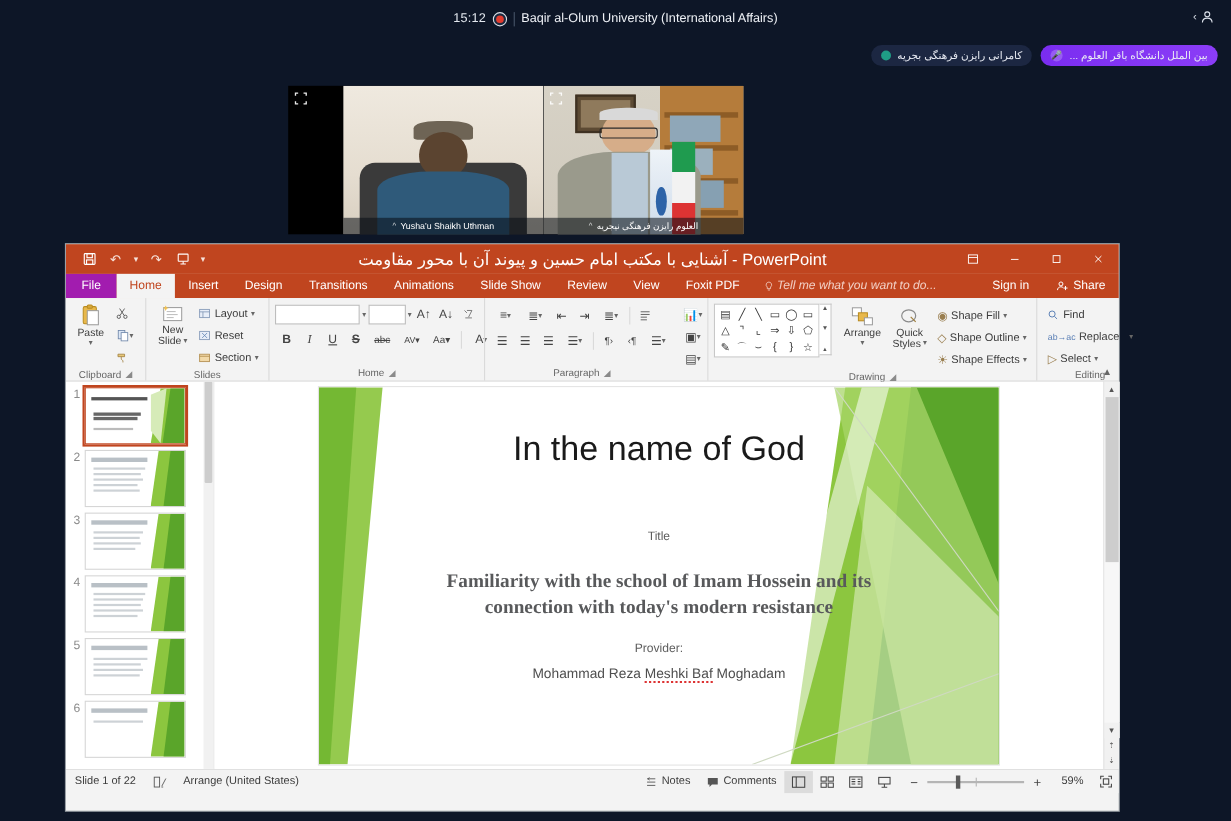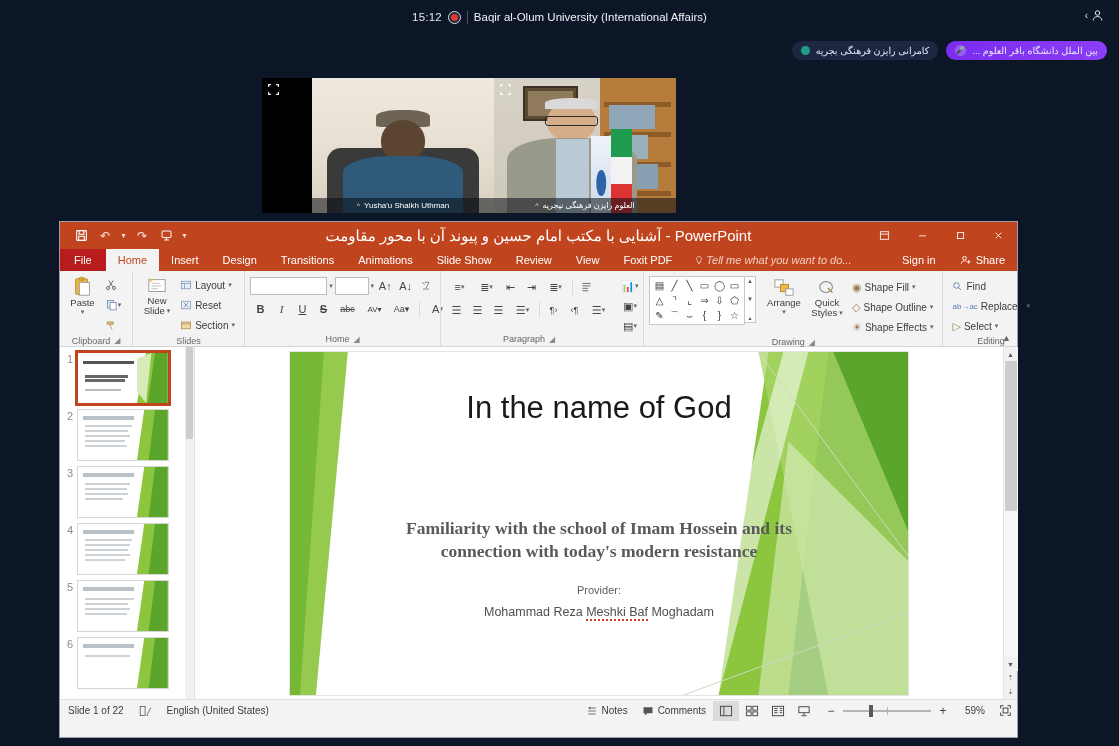--- a/index.html
+++ b/index.html
@@ -144,21 +144,21 @@
 
   
   #ribbon-tabs {
     height: 22px; background: #c0451f;
     display: flex; align-items: stretch; position: relative;
   }
   .rtab {
     padding: 0 12px; font-size: 11px; color: #fff;
     display: flex; align-items: center; cursor: pointer;
   }
-  .rtab.file { background: #b91c1c; padding: 0 14px; }
+  .rtab.file { background: #a21caf; padding: 0 14px; }
   .rtab.active { background: #f3f3f3; color: #c0451f; }
   .tellme {
     display: flex; align-items: center; gap: 2px;
     padding: 0 10px; font-size: 11px; color: #f2cfc4; font-style: italic; cursor: pointer;
   }
   .right-tabs { margin-left: auto; display: flex; align-items: stretch; }
   .right-tabs .rtab { font-style: normal; }
 
   
   #ribbon {
@@ -856,20 +856,21 @@
           <polygon points="0,0 34,0 10,345 0,345" fill="#6eb52f" opacity=".85"></polygon>
           <polygon points="480,0 620,0 620,345 430,345" fill="#8cc63f"></polygon>
           <polygon points="540,0 620,0 620,345 500,345" fill="#5aa52a"></polygon>
           <polygon points="470,0 545,0 620,180 620,345 540,345" fill="#a8d66a" opacity=".75"></polygon>
           <polygon points="500,90 620,210 620,345 470,345" fill="#e3f1cc" opacity=".55"></polygon>
           <polygon points="495,0 520,0 430,345 400,345" fill="#ffffff" opacity=".55"></polygon>
           <path d="M395,345 L620,262" stroke="#cfd9c2" stroke-width="1" fill="none"></path>
           <path d="M470,0 L620,205" stroke="#cfd9c2" stroke-width="1" fill="none"></path>
         </svg>
         <div class="slide-txt" id="s-bism">In the name of God</div>
+        <div class="slide-txt" id="s-titlelbl">Title</div>
         <div class="slide-txt" id="s-main">Familiarity with the school of Imam Hossein and its connection with today's modern resistance</div>
         <div class="slide-txt" id="s-author">
           <span>Mohammad Reza </span><span class="sq">Meshki Baf</span><span> Moghadam</span>
         </div>
         <div class="slide-txt" id="s-provider">Provider:</div>
       </div>
     </div>
 
     <div id="vscroll">
       <span class="arr">▲</span>
@@ -886,21 +887,21 @@
     <div class="sgroup">
       <span>Slide 1 of 22</span>
     </div>
     <span class="sbtn">
       <svg width="13" height="12" viewBox="0 0 16 14" fill="none" stroke="#555" stroke-width="1">
         <rect x="1.5" y="1.5" width="6" height="11"></rect>
           <path d="M10 11.5l4.5-8.5M9.5 12.5h2"></path>
       </svg>
     </span>
     <div class="sgroup">
-      <span>English (United States)</span>
+      <span>Arrange (United States)</span>
     </div>
     <div class="right">
       <span class="sbtn">
         <span>
           <svg width="12" height="12" viewBox="0 0 16 16" fill="none" stroke="#555" stroke-width="1.1">
             <path d="M3 4h10M3 8h10M3 12h10"></path>
               <path d="M6 2.5L4 4l2 1.5"></path>
           </svg>
         </span>
         <span>Notes</span>

